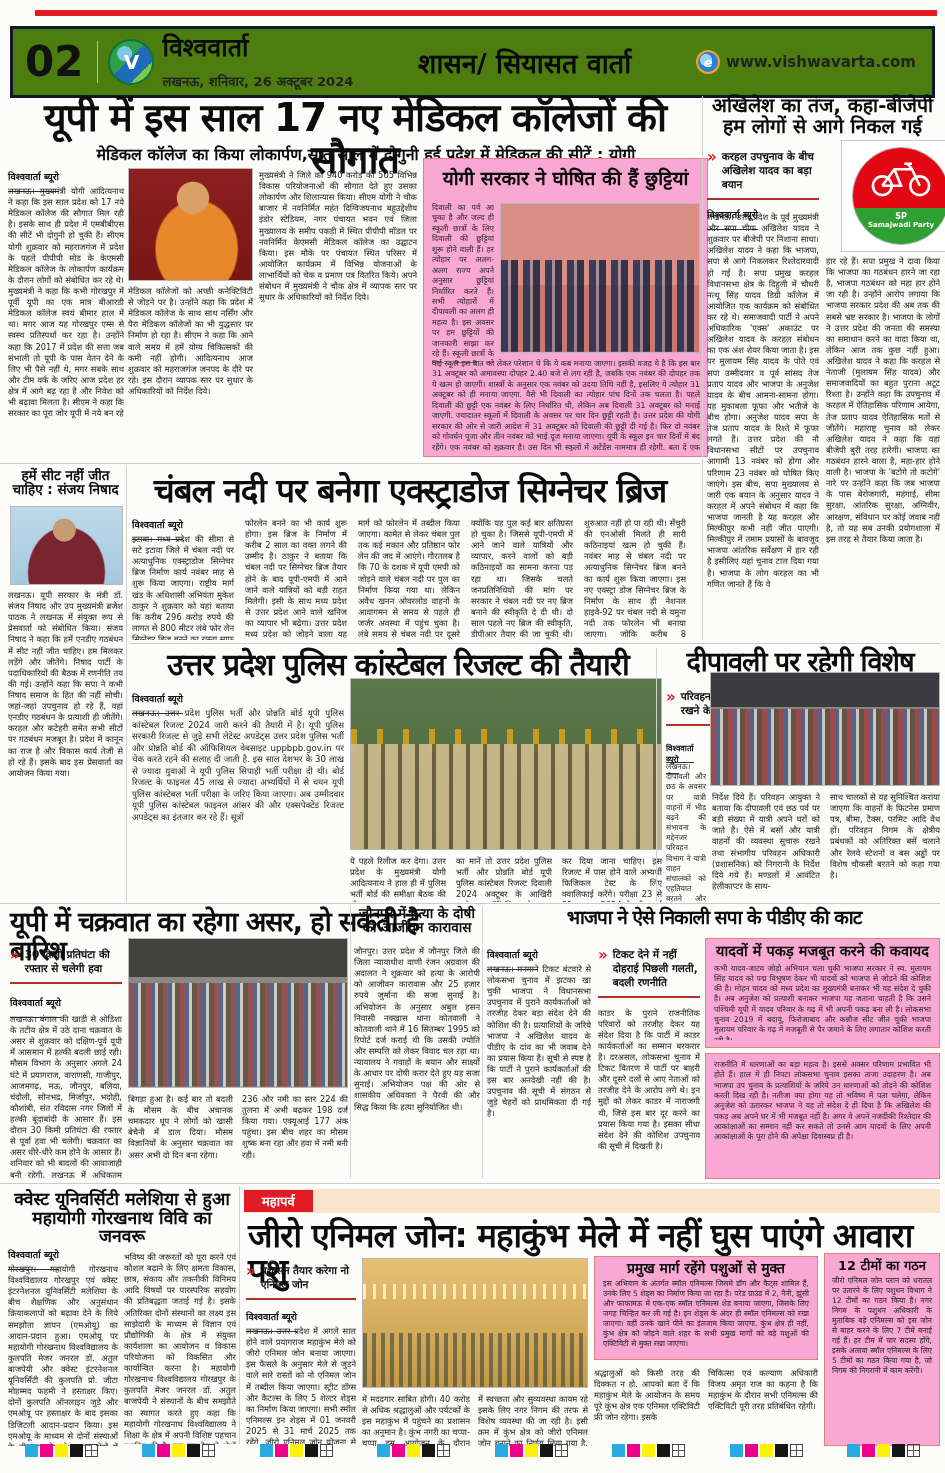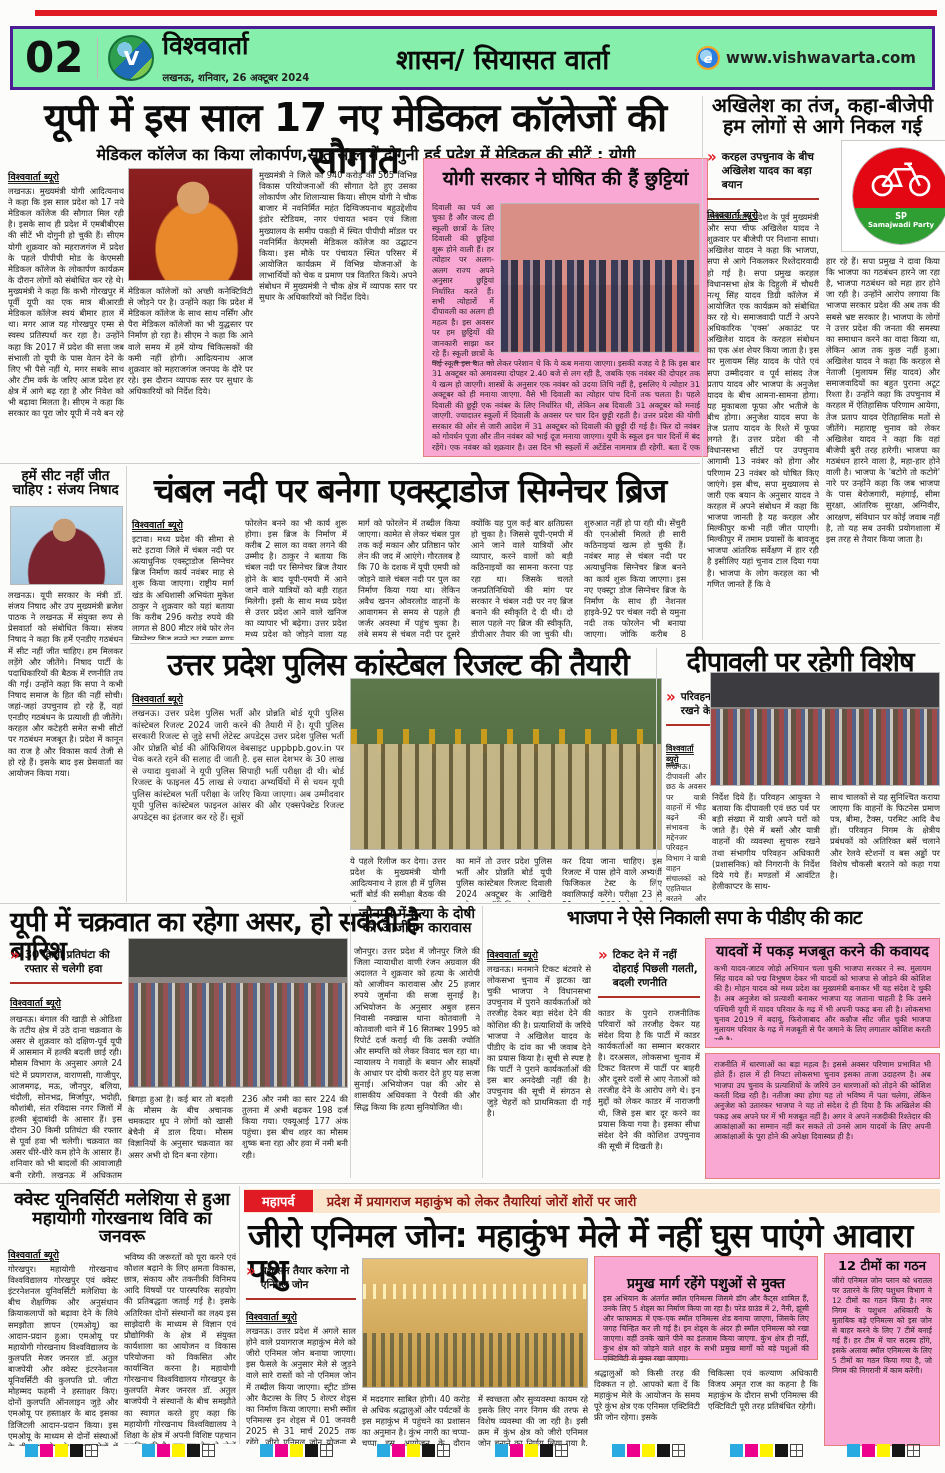--- a/index.html
+++ b/index.html
@@ -3,41 +3,41 @@
 <meta charset="utf-8">
 <style>
   html,body{margin:0;padding:0;background:#9a9a9a;}
   #page{position:relative;width:945px;height:1473px;background:#fcfcfa;
         font-family:"DejaVu Sans","Liberation Sans",sans-serif;color:#1c1c1c;overflow:hidden;margin:0 auto;}
   .abs{position:absolute;}
   .hl{font-weight:bold;color:#0c0c0c;text-align:center;line-height:1.07;}
   .hl-left{font-weight:bold;color:#0c0c0c;text-align:left;line-height:1.07;}
   .body-t{font-size:8.3px;line-height:1.34;text-align:justify;overflow:hidden;color:#242424;}
   .byline{font-weight:bold;font-size:9.5px;margin-bottom:3px;color:#111;}
-  .byline span{border-bottom:1.2px solid #333;padding-bottom:1px;text-decoration:underline;}
+  .byline span{border-bottom:1.2px solid #333;padding-bottom:9px;}
   .bullet{display:flex;gap:5px;font-weight:bold;font-size:10.5px;line-height:1.32;color:#101010;text-align:left;}
   .bmark{color:#e01b24;font-size:15px;line-height:1;font-weight:bold;flex:0 0 auto;}
   .redhr{height:0;border-top:2px solid #b03127;margin-top:6px;}
   .pinkbox{border:1.6px solid #e2807d;background:#f9a8d4;box-sizing:border-box;}
   .vrule{width:1px;background:#d2d2d2;}
   .hrule{height:1px;background:#cccccc;}
   .photo{box-sizing:border-box;border:1px solid #b9b9b9;}
   
   #top-red-line{left:35px;top:10px;width:902px;height:6px;background:#e01b24;}
-  #header-box{left:10px;top:26px;width:925px;height:64px;border:3px solid #4c1d95;background:#86efac;
+  #header-box{left:10px;top:26px;width:925px;height:72px;border:3px solid #0f172a;background:#4d7c0f;
               display:flex;align-items:center;box-sizing:border-box;}
   #page-num{font-size:42px;font-weight:bold;color:#111;padding:0 14px 0 12px;border-right:1px solid #bbb;line-height:1;}
   #logo-wrap{display:flex;align-items:center;gap:8px;padding-left:10px;}
   #globe{width:42px;height:42px;border-radius:50%;background:
      radial-gradient(circle at 35% 30%,#7ec8e3 0 18%,transparent 19%),
      linear-gradient(135deg,#2e9e4f 0 45%,#1e6bb8 45% 75%,#7ec850 75%);
      border:2px solid #17723a;color:#fff;font-weight:bold;font-size:20px;
      display:flex;align-items:center;justify-content:center;}
   #masthead{font-size:25px;font-weight:bold;color:#0a0a0a;line-height:1;}
-  #edition{font-size:10px;font-weight:bold;color:#222;margin-top:12px;}
+  #edition{font-size:13px;font-weight:bold;color:#222;margin-top:12px;}
   #section-title{flex:1;text-align:center;font-size:27px;font-weight:bold;color:#0a0a0a;}
   #site{display:flex;align-items:center;gap:6px;padding-right:16px;font-weight:bold;font-size:15px;color:#222;}
   #e-icon{width:20px;height:20px;border-radius:50%;background:radial-gradient(circle at 40% 40%,#9ed2f5 0 35%,#2a7de1 36%);
           border:2px solid #f5a623;color:#fff;font-weight:bold;font-size:13px;font-style:italic;
           display:flex;align-items:center;justify-content:center;}
   
   .sp-box{border:1px solid #c9c9c9;background:#fff;display:flex;align-items:center;justify-content:center;}
   .sp-circle{width:96px;height:96px;border-radius:50%;overflow:hidden;position:relative;border:1px solid #aaa;}
   .sp-red{position:absolute;left:0;top:0;width:100%;height:62%;background:#e30613;display:flex;align-items:center;justify-content:center;}
   .sp-green{position:absolute;left:0;bottom:0;width:100%;height:38%;background:#2f9e33;color:#fff;text-align:center;font-weight:bold;}
@@ -241,39 +241,38 @@
     <div class="abs" style="left:8px;top:1248px;width:110px;">
       <div class="byline"><span>विश्ववार्ता ब्यूरो</span></div>
       <div class="body-t" style="height:182px;">गोरखपुर। महायोगी गोरखनाथ विश्वविद्यालय गोरखपुर एवं क्वेस्ट इंटरनेशनल यूनिवर्सिटी मलेशिया के बीच शैक्षणिक और अनुसंधान क्रियाकलापों को बढ़ावा देने के लिये समझौता ज्ञापन (एमओयू) का आदान-प्रदान हुआ। एमओयू पर महायोगी गोरखनाथ विश्वविद्यालय के कुलपति मेजर जनरल डॉ. अतुल बाजपेयी और क्वेस्ट इंटरनेशनल यूनिवर्सिटी की कुलपति प्रो. जीटा मोहम्मद फहमी ने हस्ताक्षर किए। दोनों कुलपति ऑनलाइन जुड़े और एमओयू पर हस्ताक्षर के बाद इसका डिजिटली आदान-प्रदान किया। इस एमओयू के माध्यम से दोनों संस्थाओं के बीच सहयोग के प्रमुख क्षेत्रों में कृषि, जैव प्रौद्योगिकी, फार्मा व चिकित्सा में संयुक्त शोध परियोजनाओं पर कार्य के साथ वर्तमान एवं</div>
     </div>
     <div class="abs body-t" style="left:124px;top:1252px;width:112px;height:192px;">भविष्य की जरूरतों को पूरा करने एवं कौशल बढ़ाने के लिए क्षमता विकास, छात्र, संकाय और तकनीकी विनिमय आदि विषयों पर पारस्परिक सहयोग की प्रतिबद्धता जताई गई है। इसके अतिरिक्त दोनों संस्थानों का लक्ष्य इस साझेदारी के माध्यम से विज्ञान एवं प्रौद्योगिकी के क्षेत्र में संयुक्त कार्यशाला का आयोजन व विकास परियोजना को विकसित और कार्यान्वित करना है। महायोगी गोरखनाथ विश्वविद्यालय गोरखपुर के कुलपति मेजर जनरल डॉ. अतुल बाजपेयी ने संस्थानों के बीच समझौते का स्वागत करते हुए कहा कि महायोगी गोरखनाथ विश्वविद्यालय ने शिक्षा के क्षेत्र में अपनी विशिष्ट पहचान स्थापित की है। इस एमओयू से दोनों विश्वविद्यालय शैक्षणिक, अनुसंधान और प्रशिक्षण संबंधी गतिविधियों के प्रचार- प्रसार को एक नई दिशा देंगे।</div>
   </section>
 
   <section>
     <div class="abs strip" style="left:244px;top:1189px;width:696px;height:24px;">
       <div class="strip-label">महापर्व</div>
-      <div class="strip-text">प्रदेश में प्रयागराज महाकुंभ को लेकर तैयारियां जोरों शोरों पर जारी</div>
     </div>
     <div class="abs hl-left" style="left:248px;top:1218px;width:690px;font-size:33px;letter-spacing:-1px;">जीरो एनिमल जोन: महाकुंभ मेले में नहीं घुस पाएंगे आवारा पशु</div>
     <div class="abs" style="left:246px;top:1264px;width:110px;">
       <div class="bullet">
         <span class="bmark">»</span>
         <span>प्रशासन तैयार करेगा नो एनिमल जोन</span>
       </div>
       <div class="redhr"></div>
       <div class="byline" style="margin-top:10px;"><span>विश्ववार्ता ब्यूरो</span></div>
     </div>
     <div class="abs body-t" style="left:246px;top:1326px;width:110px;height:118px;">लखनऊ। उत्तर प्रदेश में अगले साल होने वाले प्रयागराज महाकुंभ मेले को जीरो एनिमल जोन बनाया जाएगा। इस फैसले के अनुसार मेले से जुड़ने वाले सारे रास्तों को नो एनिमल जोन में तब्दील किया जाएगा। स्ट्रीट डॉग्स और कैटल्स के लिए 5 शेल्टर शेड्स का निर्माण किया जाएगा। सभी स्मॉल एनिमल्स इन शेड्स में 01 जनवरी 2025 से 31 मार्च 2025 तक रहेंगे. जीरो एनिमल जोन योजना से सीएम योगी के महाकुंभ के स्वच्छ और सुव्यवस्थित आयोजन के संकल्प को धरातल में उतारने</div>
     <div class="abs photo" style="left:362px;top:1258px;width:226px;height:130px;background:
          repeating-linear-gradient(90deg,rgba(60,70,55,.6) 0 4px,transparent 4px 9px) 0 100%/100% 42% no-repeat,
          repeating-linear-gradient(90deg,rgba(255,242,185,.95) 0 3px,transparent 3px 10px) 0 22%/100% 12% no-repeat,
          linear-gradient(#e7c078,#c49a46);"></div>
     <div class="abs body-t" style="left:362px;top:1394px;width:108px;height:52px;">में मददगार साबित होगी। 40 करोड़ से अधिक श्रद्धालुओं और पर्यटकों के इस महाकुंभ में पहुंचने का प्रशासन का अनुमान है। कुंभ नगरी का चप्पा-चप्पा इस आयोजन के दौरान श्रद्धालुओं की चहल-पहल से गुलजार रहेगा. ऐसे में कुंभ क्षेत्र से लेकर कुंभ क्षेत्र में पहुंचने वाले सभी मार्गों</div>
     <div class="abs body-t" style="left:478px;top:1394px;width:110px;height:52px;">में स्वच्छता और सुव्यवस्था कायम रहे इसके लिए नगर निगम की तरफ से विशेष व्यवस्था की जा रही है। इसी क्रम में कुंभ क्षेत्र को जीरो एनिमल जोन बनाने का निर्णय लिया गया है. पूरे मेला क्षेत्र से सभी पशुओं को दूर रखने के लिए कार्य.योजना बनाई गई है,  ताकि</div>
-    <div class="abs pinkbox" style="left:594px;top:1256px;width:224px;height:104px;padding:19px 8px;">
+    <div class="abs pinkbox" style="left:594px;top:1256px;width:224px;height:104px;padding:4px 8px;">
       <div class="hl" style="font-size:14px;margin-bottom:3px;">प्रमुख मार्ग रहेंगे पशुओं से मुक्त</div>
       <div class="body-t" style="height:76px;font-size:7.5px;">इस अभियान के अंतर्गत स्मॉल एनिमल्स जिसमे डॉग और कैट्स शामिल हैं, उनके लिए 5 शेड्स का निर्माण किया जा रहा है। परेड ग्राउंड में 2, नैनी, झूंसी और फाफामऊ में एक-एक स्मॉल एनिमल्स शेड बनाया जाएगा, जिसके लिए जगह चिन्हित कर ली गई है। इन शेड्स के अंदर ही स्मॉल एनिमल्स को रखा जाएगा। वहीं उनके खाने पीने का इंतजाम किया जाएगा. कुंभ क्षेत्र ही नहीं, कुंभ क्षेत्र को जोड़ने वाले शहर के सभी प्रमुख मार्गों को बड़े पशुओं की एक्टिविटी से मुक्त रखा जाएगा।</div>
     </div>
     <div class="abs body-t" style="left:594px;top:1368px;width:106px;height:78px;">श्रद्धालुओं को किसी तरह की दिक्कत न हो. आपको बता दें कि महाकुंभ मेले के आयोजन के समय पूरे कुंभ क्षेत्र एक एनिमल एक्टिविटी फ्री जोन रहेगा। इसके</div>
     <div class="abs body-t" style="left:708px;top:1368px;width:110px;height:78px;">चिकित्सा एवं कल्याण अधिकारी विजय अमृत राज का कहना है कि महाकुंभ के दौरान सभी एनिमल्स की एक्टिविटी पूरी तरह प्रतिबंधित रहेगी।</div>
     <div class="abs pinkbox" style="left:824px;top:1253px;width:116px;height:193px;padding:5px 7px;">
       <div class="hl" style="font-size:13px;margin-bottom:3px;">12 टीमों का गठन</div>
       <div class="body-t" style="height:158px;font-size:7.5px;">जीरो एनिमल जोन प्लान को धरातल पर उतारने के लिए पशुधन विभाग ने 12 टीमों का गठन किया है। नगर निगम के पशुधन अधिकारी के मुताबिक बड़े एनिमल्स को इस जोन से बाहर करने के लिए 7 टीमें बनाई गई हैं। हर टीम में चार सदस्य होंगे, इसके अलावा स्मॉल एनिमल्स के लिए 5 टीमों का गठन किया गया है, जो निगम की निगरानी में काम करेंगी।</div>
     </div>
   </section>

